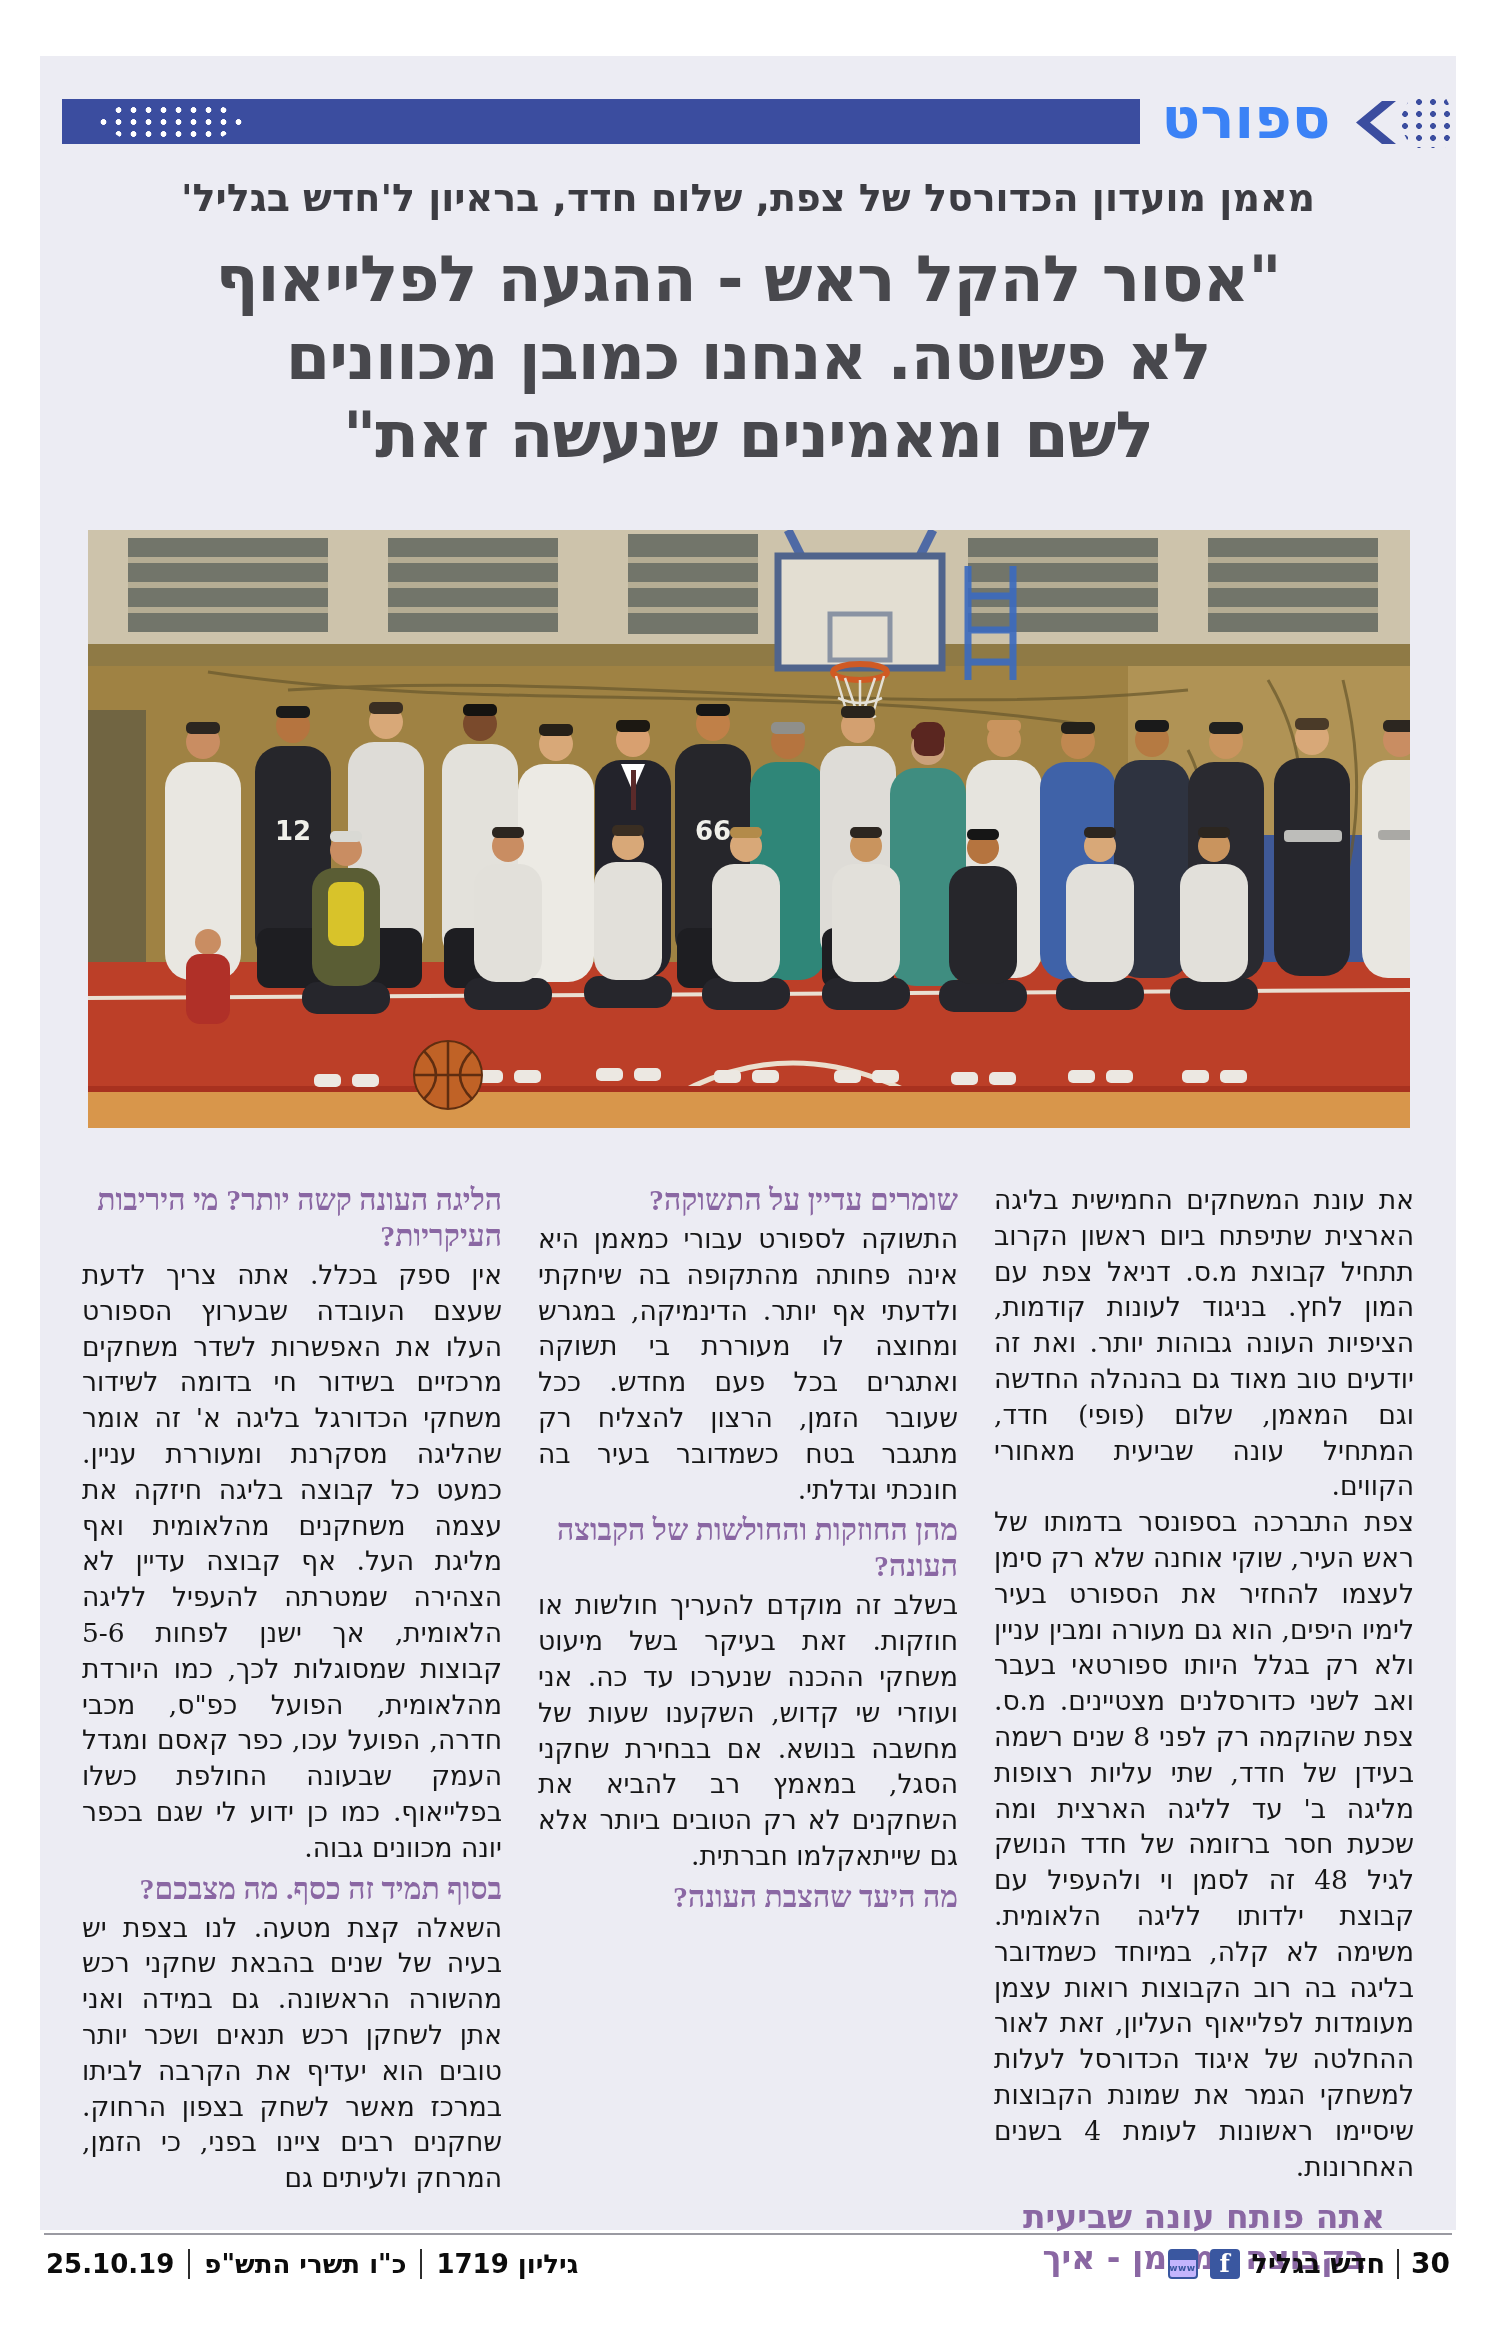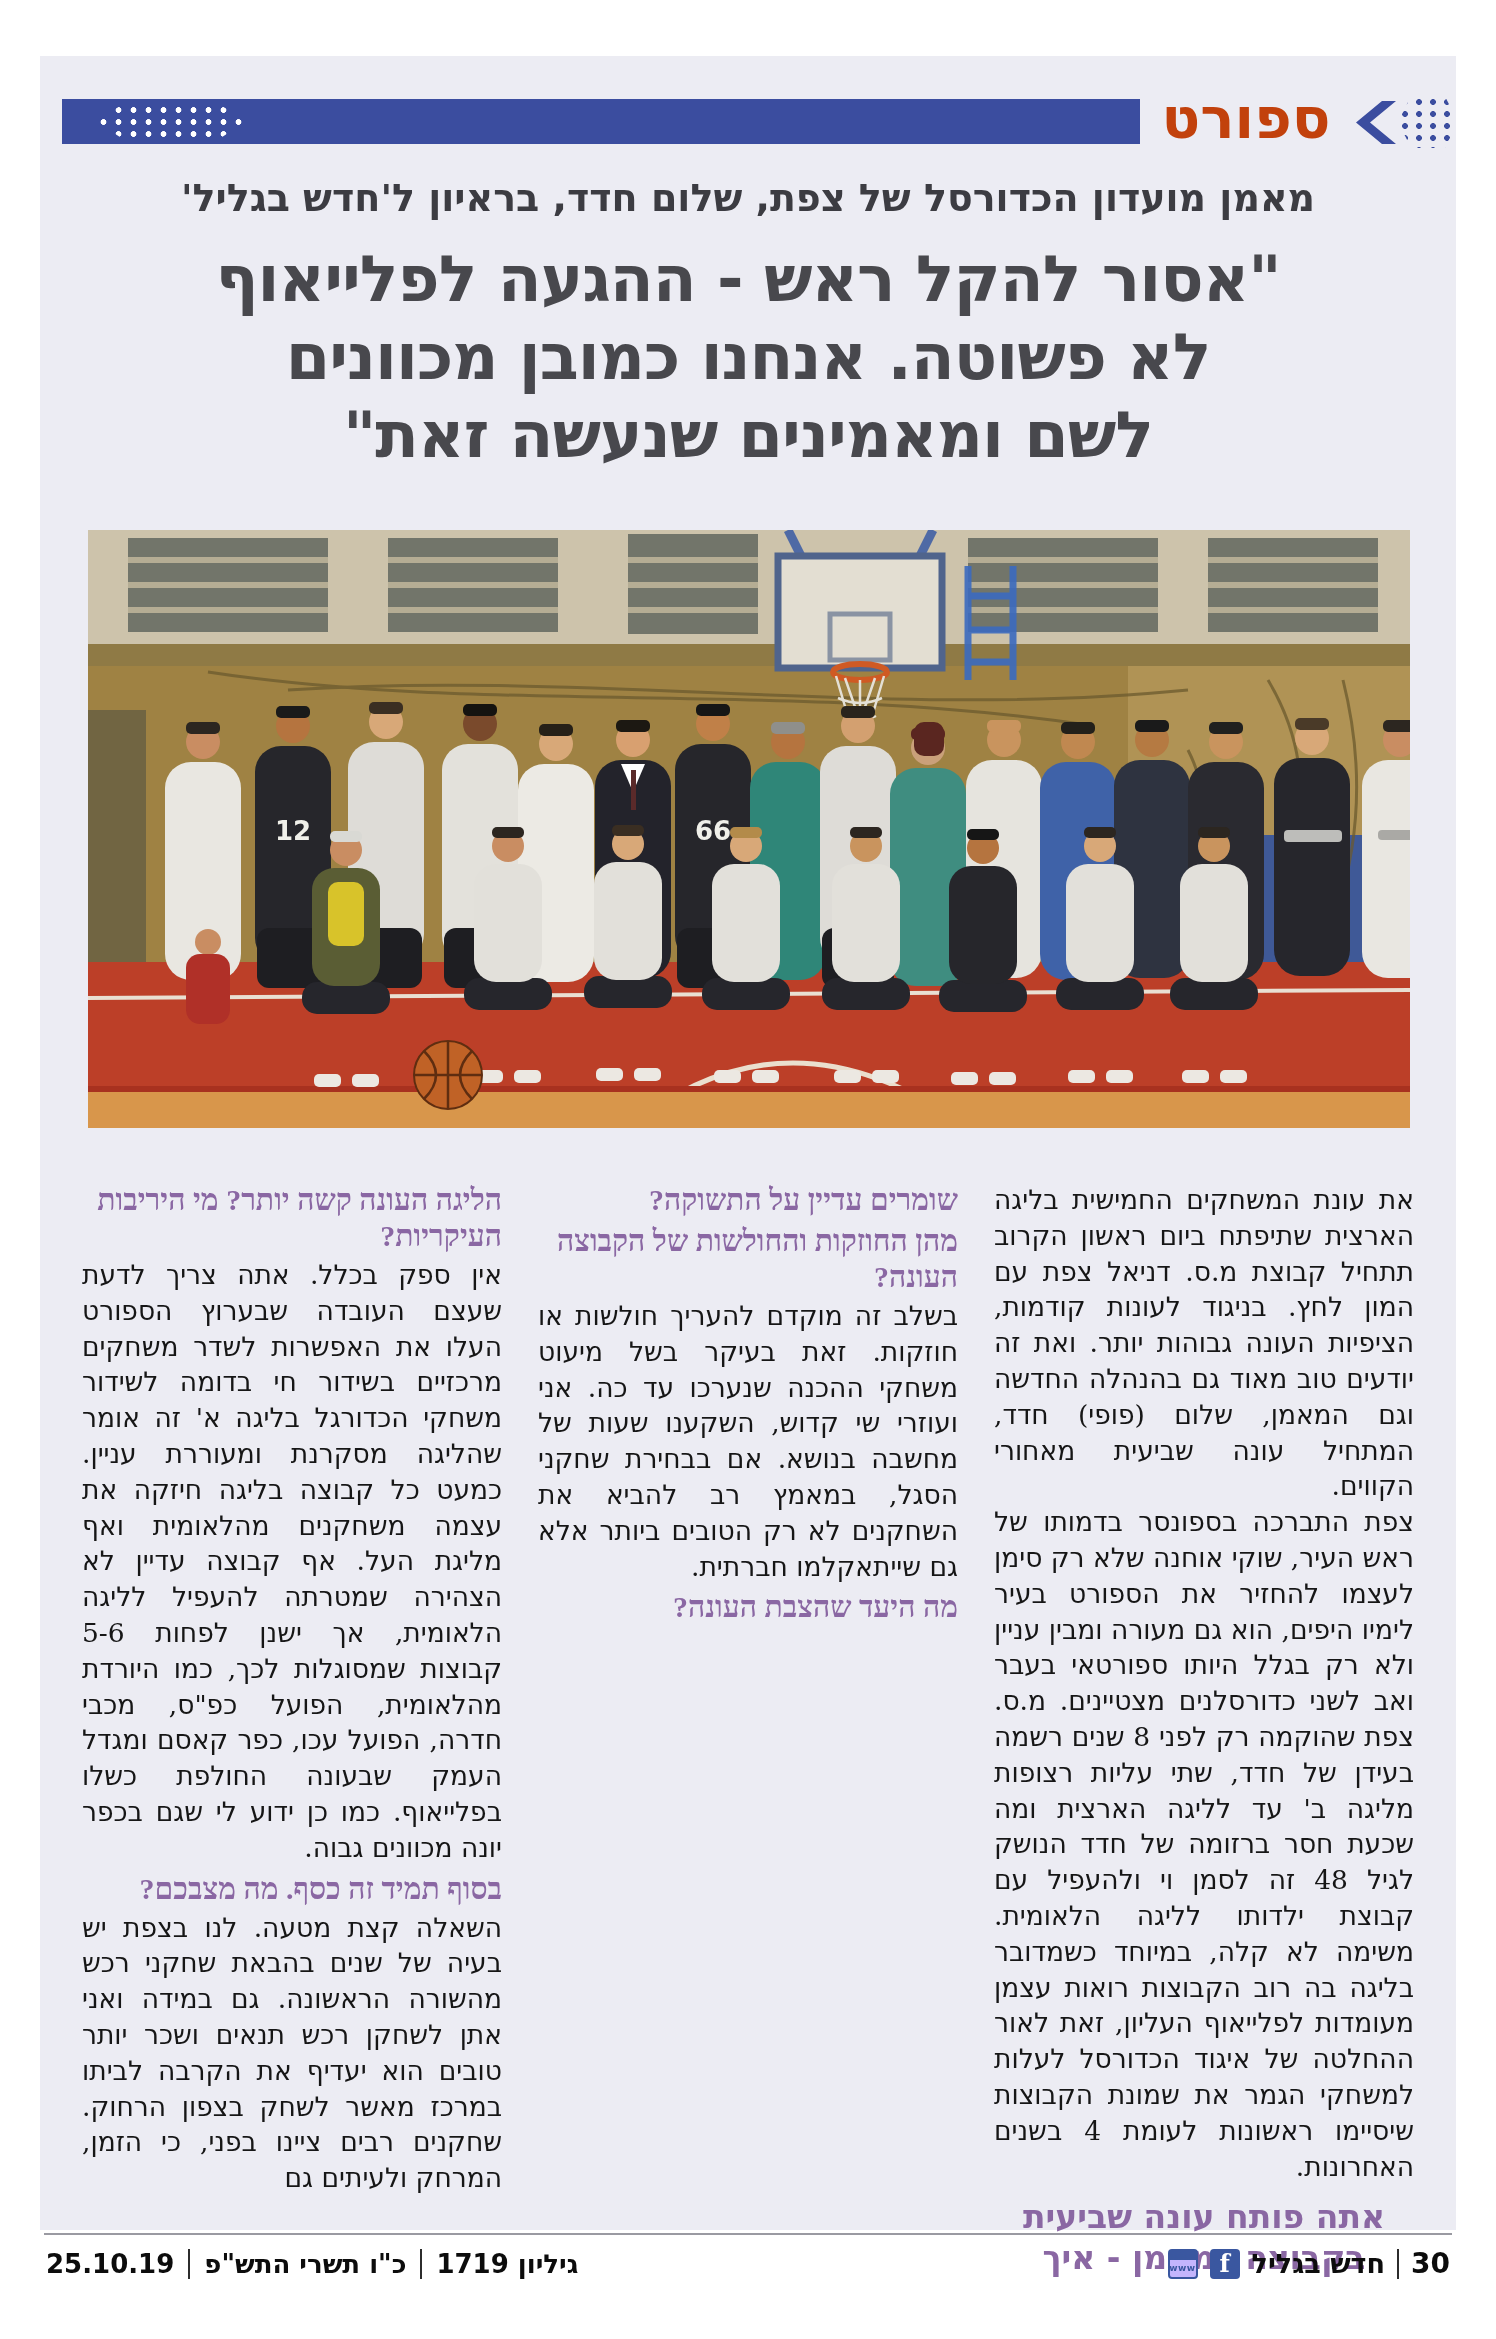--- a/index.html
+++ b/index.html
@@ -12,21 +12,21 @@
   
   .topbar{position:absolute;left:62px;top:99px;width:1078px;height:45px;background:#3b4d9f;}
   .bar-dots{
     position:absolute;left:34px;top:5px;width:150px;height:35px;
     background-image:radial-gradient(circle,#ffffff 2.6px,rgba(255,255,255,0) 3.2px);
     background-size:15px 12px;
     clip-path:polygon(18% 0%,82% 0%,100% 50%,82% 100%,18% 100%,0% 50%);
   }
   .section-word{
     position:absolute;left:1146px;top:88px;width:200px;height:60px;line-height:60px;
-    text-align:center;font-size:57px;font-weight:bold;color:#c2410c;direction:rtl;
+    text-align:center;font-size:57px;font-weight:bold;color:#3b82f6;direction:rtl;
   }
   .chevron{position:absolute;left:1352px;top:101px;}
   .edge-dots{
     position:absolute;left:1398px;top:96px;width:60px;height:52px;
     background-image:radial-gradient(circle,#3b4d9f 2.6px,rgba(59,77,159,0) 3.2px);
     background-size:14px 12px;
     clip-path:polygon(22% 0%,78% 0%,100% 50%,78% 100%,22% 100%,0% 50%);
   }
 
   
@@ -250,20 +250,21 @@
     <p>את עונת המשחקים החמישית בליגה הארצית שתיפתח ביום ראשון הקרוב תתחיל קבוצת מ.ס. דניאל צפת עם המון לחץ. בניגוד לעונות קודמות, הציפיות העונה גבוהות יותר. ואת זה יודעים טוב מאוד גם בהנהלה החדשה וגם המאמן, שלום (פופי) חדד, המתחיל עונה שביעית מאחורי הקווים.</p>
     <p>צפת התברכה בספונסר בדמותו של ראש העיר, שוקי אוחנה שלא רק סימן לעצמו להחזיר את הספורט בעיר לימיו היפים, הוא גם מעורה ומבין עניין ולא רק בגלל היותו ספורטאי בעבר ואב לשני כדורסלנים מצטיינים. מ.ס. צפת שהוקמה רק לפני 8 שנים רשמה בעידן של חדד, שתי עליות רצופות מליגה ב' עד לליגה הארצית ומה שכעת חסר ברזומה של חדד הנושק לגיל 48 זה לסמן וי ולהעפיל עם קבוצת ילדותו לליגה הלאומית. משימה לא קלה, במיוחד כשמדובר בליגה בה רוב הקבוצות רואות עצמן מעומדות לפלייאוף העליון, זאת לאור ההחלטה של איגוד הכדורסל לעלות למשחקי הגמר את שמונת הקבוצות שיסיימו ראשונות לעומת 4 בשנים האחרונות.</p>
     <div class="closing-q">
       <div>אתה פותח עונה שביעית</div>
       <div>בקבוצה כמאמן - איך</div>
     </div>
   </div>
 
   <div class="col">
     <div class="q q-first">שומרים עדיין על התשוקה?</div>
+    <p>התשוקה לספורט עבורי כמאמן היא אינה פחותה מהתקופה בה שיחקתי ולדעתי אף יותר. הדינמיקה, במגרש ומחוצה לו מעוררת בי תשוקה ואתגרים בכל פעם מחדש. ככל שעובר הזמן, הרצון להצליח רק מתגבר בטח כשמדובר בעיר בה חונכתי וגדלתי.</p>
     <div class="q">מהן החוזקות והחולשות של הקבוצה העונה?</div>
     <p>בשלב זה מוקדם להעריך חולשות או חוזקות. זאת בעיקר בשל מיעוט משחקי ההכנה שנערכו עד כה. אני ועוזרי שי קדוש, השקענו שעות של מחשבה בנושא. אם בבחירת שחקני הסגל, במאמץ רב להביא את השחקנים לא רק הטובים ביותר אלא גם שייתאקלמו חברתית.</p>
     <div class="q">מה היעד שהצבת העונה?</div>
   </div>
 
   <div class="col">
     <div class="q q-first">הליגה העונה קשה יותר? מי היריבות העיקריות?</div>
     <p>אין ספק בכלל. אתה צריך לדעת שעצם העובדה שבערוץ הספורט העלו את האפשרות לשדר משחקים מרכזיים בשידור חי בדומה לשידור משחקי הכדורגל בליגה א' זה אומר שהליגה מסקרנת ומעוררת עניין. כמעט כל קבוצה בליגה חיזקה את עצמה משחקנים מהלאומית ואף מליגת העל. אף קבוצה עדיין לא הצהירה שמטרתה להעפיל לליגה הלאומית, אך ישנן לפחות 5-6 קבוצות שמסוגלות לכך, כמו היורדת מהלאומית, הפועל כפ"ס, מכבי חדרה, הפועל עכו, כפר קאסם ומגדל העמק שבעונה החולפת כשלו בפלייאוף. כמו כן ידוע לי שגם בכפר יונה מכוונים גבוה.</p>
     <div class="q">בסוף תמיד זה כסף. מה מצבכם?</div>
     <p>השאלה קצת מטעה. לנו בצפת יש בעיה של שנים בהבאת שחקני רכש מהשורה הראשונה. גם במידה ואני אתן לשחקן רכש תנאים ושכר יותר טובים הוא יעדיף את הקרבה לביתו במרכז מאשר לשחק בצפון הרחוק. שחקנים רבים ציינו בפני, כי הזמן, המרחק ולעיתים גם</p>

